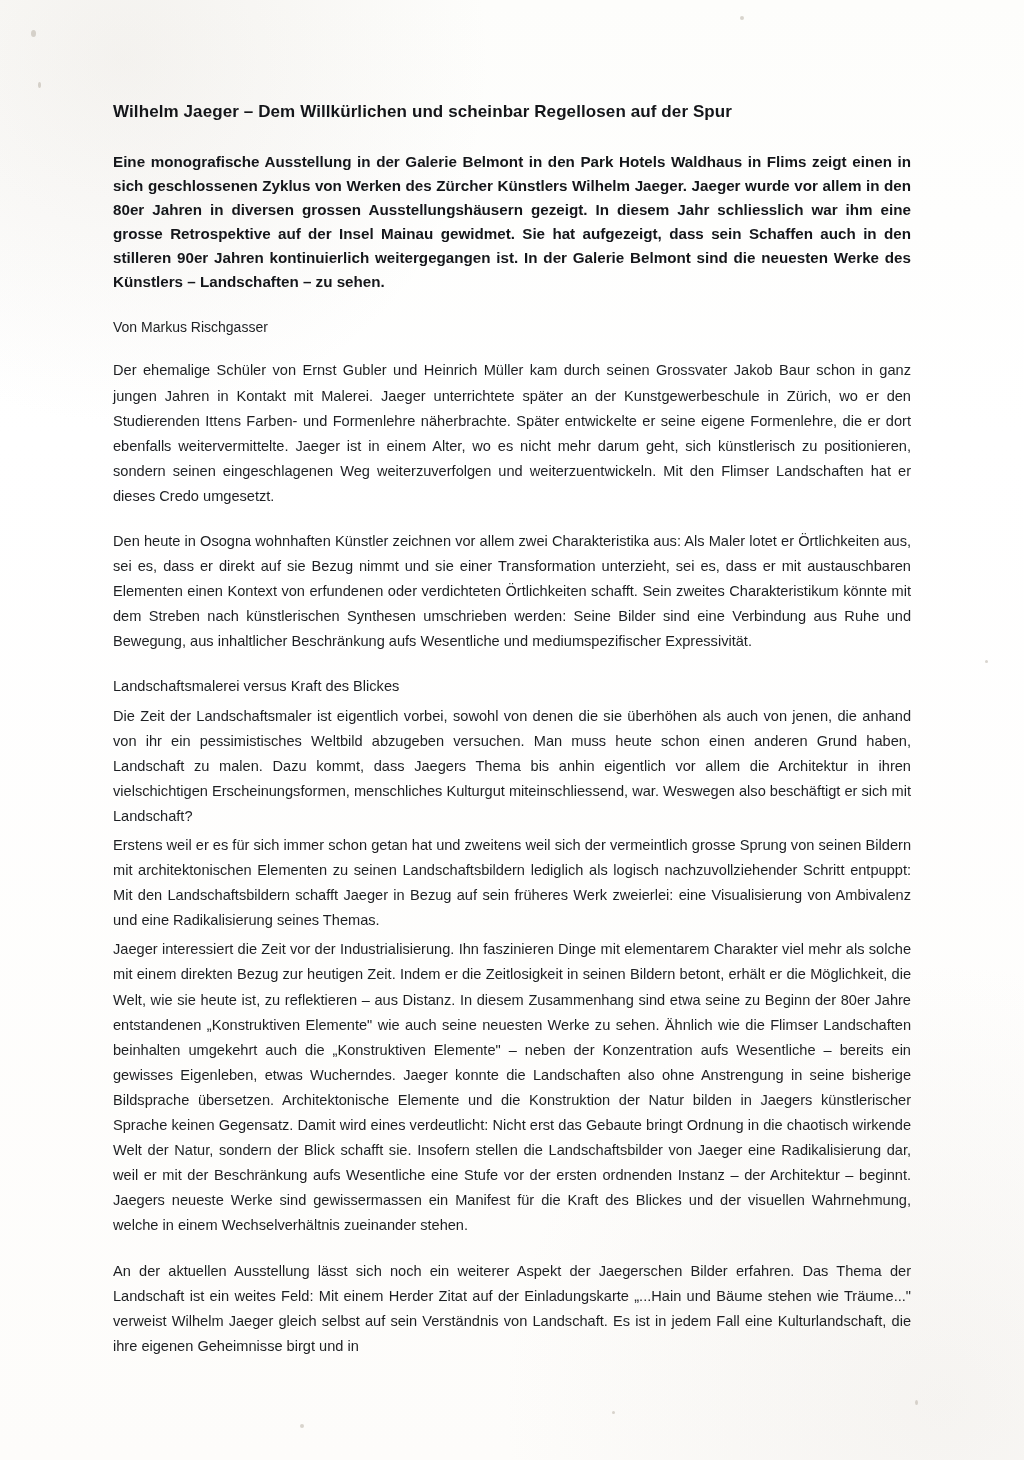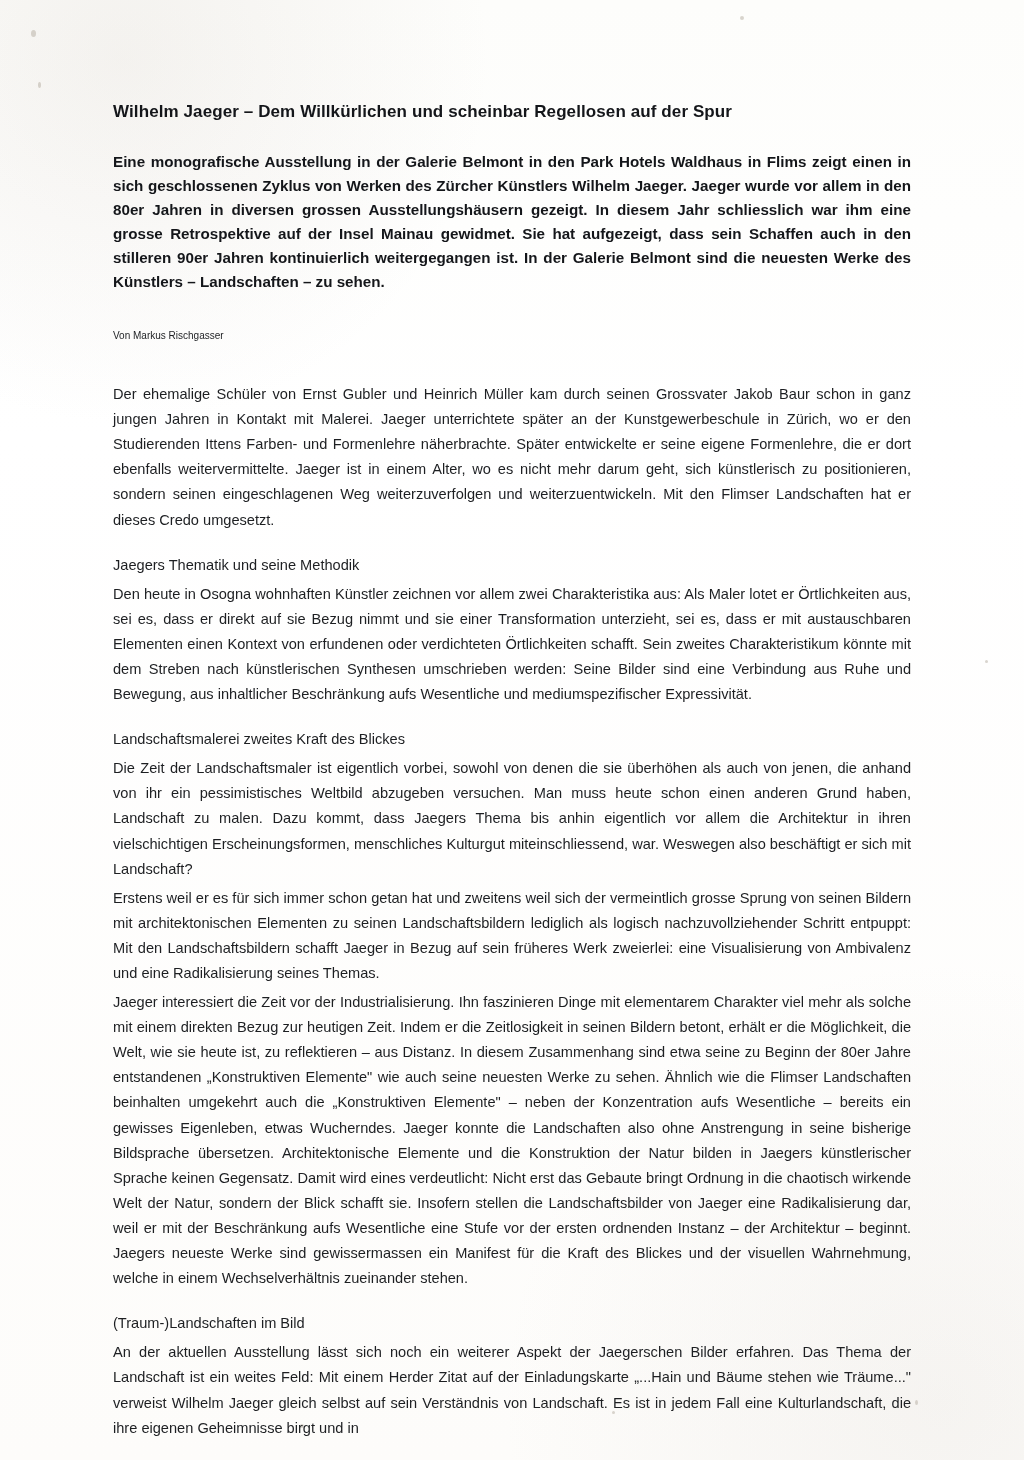--- a/index.html
+++ b/index.html
@@ -42,27 +42,27 @@
     letter-spacing: 0.1px;
     line-height: 1.35;
     margin: 0 0 26px 0;
     color: #14161a;
   }
   .lead {
     font-size: 15.2px;
     font-weight: bold;
     line-height: 1.58;
     text-align: justify;
-    margin: 0 0 34px 0;
+    margin: 0 0 22px 0;
     color: #14161a;
   }
   .byline {
-    font-size: 10px;
+    font-size: 14px;
     line-height: 1.6;
-    margin: 0 0 38px 0;
+    margin: 0 0 20px 0;
     color: #1d1f22;
   }
   .body-par {
     font-size: 14.6px;
     line-height: 1.72;
     text-align: justify;
     margin: 4px 0 20px 0;
     color: #1d1f22;
   }
   .body-par.tight {
@@ -98,29 +98,27 @@
 
     <p class="lead">Eine monografische Ausstellung in der Galerie Belmont in den Park Hotels Waldhaus in Flims zeigt einen in sich geschlossenen Zyklus von Werken des Zürcher Künstlers Wilhelm Jaeger. Jaeger wurde vor allem in den 80er Jahren in diversen grossen Ausstellungshäusern gezeigt. In diesem Jahr schliesslich war ihm eine grosse Retrospektive auf der Insel Mainau gewidmet. Sie hat aufgezeigt, dass sein Schaffen auch in den stilleren 90er Jahren kontinuierlich weitergegangen ist. In der Galerie Belmont sind die neuesten Werke des Künstlers – Landschaften – zu sehen.</p>
 
     <p class="byline">Von Markus Rischgasser</p>
 
     <div class="section">
       <p class="body-par">Der ehemalige Schüler von Ernst Gubler und Heinrich Müller kam durch seinen Grossvater Jakob Baur schon in ganz jungen Jahren in Kontakt mit Malerei. Jaeger unterrichtete später an der Kunstgewerbeschule in Zürich, wo er den Studierenden Ittens Farben- und Formenlehre näherbrachte. Später entwickelte er seine eigene Formenlehre, die er dort ebenfalls weitervermittelte. Jaeger ist in einem Alter, wo es nicht mehr darum geht, sich künstlerisch zu positionieren, sondern seinen eingeschlagenen Weg weiterzuverfolgen und weiterzuentwickeln. Mit den Flimser Landschaften hat er dieses Credo umgesetzt.</p>
     </div>
 
     <div class="section">
-      <p class="sub-head">Jaegers Thematik und seine Methodik</p>
       <p class="body-par">Den heute in Osogna wohnhaften Künstler zeichnen vor allem zwei Charakteristika aus: Als Maler lotet er Örtlichkeiten aus, sei es, dass er direkt auf sie Bezug nimmt und sie einer Transformation unterzieht, sei es, dass er mit austauschbaren Elementen einen Kontext von erfundenen oder verdichteten Örtlichkeiten schafft. Sein zweites Charakteristikum könnte mit dem Streben nach künstlerischen Synthesen umschrieben werden: Seine Bilder sind eine Verbindung aus Ruhe und Bewegung, aus inhaltlicher Beschränkung aufs Wesentliche und mediumspezifischer Expressivität.</p>
     </div>
 
     <div class="section">
-      <p class="sub-head">Landschaftsmalerei zweites Kraft des Blickes</p>
+      <p class="sub-head">Landschaftsmalerei versus Kraft des Blickes</p>
       <p class="body-par tight">Die Zeit der Landschaftsmaler ist eigentlich vorbei, sowohl von denen die sie überhöhen als auch von jenen, die anhand von ihr ein pessimistisches Weltbild abzugeben versuchen. Man muss heute schon einen anderen Grund haben, Landschaft zu malen. Dazu kommt, dass Jaegers Thema bis anhin eigentlich vor allem die Architektur in ihren vielschichtigen Erscheinungsformen, menschliches Kulturgut miteinschliessend, war. Weswegen also beschäftigt er sich mit Landschaft?</p>
       <p class="body-par tight">Erstens weil er es für sich immer schon getan hat und zweitens weil sich der vermeintlich grosse Sprung von seinen Bildern mit architektonischen Elementen zu seinen Landschaftsbildern lediglich als logisch nachzuvollziehender Schritt entpuppt: Mit den Landschaftsbildern schafft Jaeger in Bezug auf sein früheres Werk zweierlei: eine Visualisierung von Ambivalenz und eine Radikalisierung seines Themas.</p>
       <p class="body-par">Jaeger interessiert die Zeit vor der Industrialisierung. Ihn faszinieren Dinge mit elementarem Charakter viel mehr als solche mit einem direkten Bezug zur heutigen Zeit. Indem er die Zeitlosigkeit in seinen Bildern betont, erhält er die Möglichkeit, die Welt, wie sie heute ist, zu reflektieren – aus Distanz. In diesem Zusammenhang sind etwa seine zu Beginn der 80er Jahre entstandenen „Konstruktiven Elemente" wie auch seine neuesten Werke zu sehen. Ähnlich wie die Flimser Landschaften beinhalten umgekehrt auch die „Konstruktiven Elemente" – neben der Konzentration aufs Wesentliche – bereits ein gewisses Eigenleben, etwas Wucherndes. Jaeger konnte die Landschaften also ohne Anstrengung in seine bisherige Bildsprache übersetzen. Architektonische Elemente und die Konstruktion der Natur bilden in Jaegers künstlerischer Sprache keinen Gegensatz. Damit wird eines verdeutlicht: Nicht erst das Gebaute bringt Ordnung in die chaotisch wirkende Welt der Natur, sondern der Blick schafft sie. Insofern stellen die Landschaftsbilder von Jaeger eine Radikalisierung dar, weil er mit der Beschränkung aufs Wesentliche eine Stufe vor der ersten ordnenden Instanz – der Architektur – beginnt. Jaegers neueste Werke sind gewissermassen ein Manifest für die Kraft des Blickes und der visuellen Wahrnehmung, welche in einem Wechselverhältnis zueinander stehen.</p>
     </div>
 
     <div class="section">
-      <p class="sub-head">(Traum-)Landschaften im Bild</p>
       <p class="body-par">An der aktuellen Ausstellung lässt sich noch ein weiterer Aspekt der Jaegerschen Bilder erfahren. Das Thema der Landschaft ist ein weites Feld: Mit einem Herder Zitat auf der Einladungskarte „...Hain und Bäume stehen wie Träume..." verweist Wilhelm Jaeger gleich selbst auf sein Verständnis von Landschaft. Es ist in jedem Fall eine Kulturlandschaft, die ihre eigenen Geheimnisse birgt und in</p>
     </div>
   </div>
 </div>
 
 </body></html>

